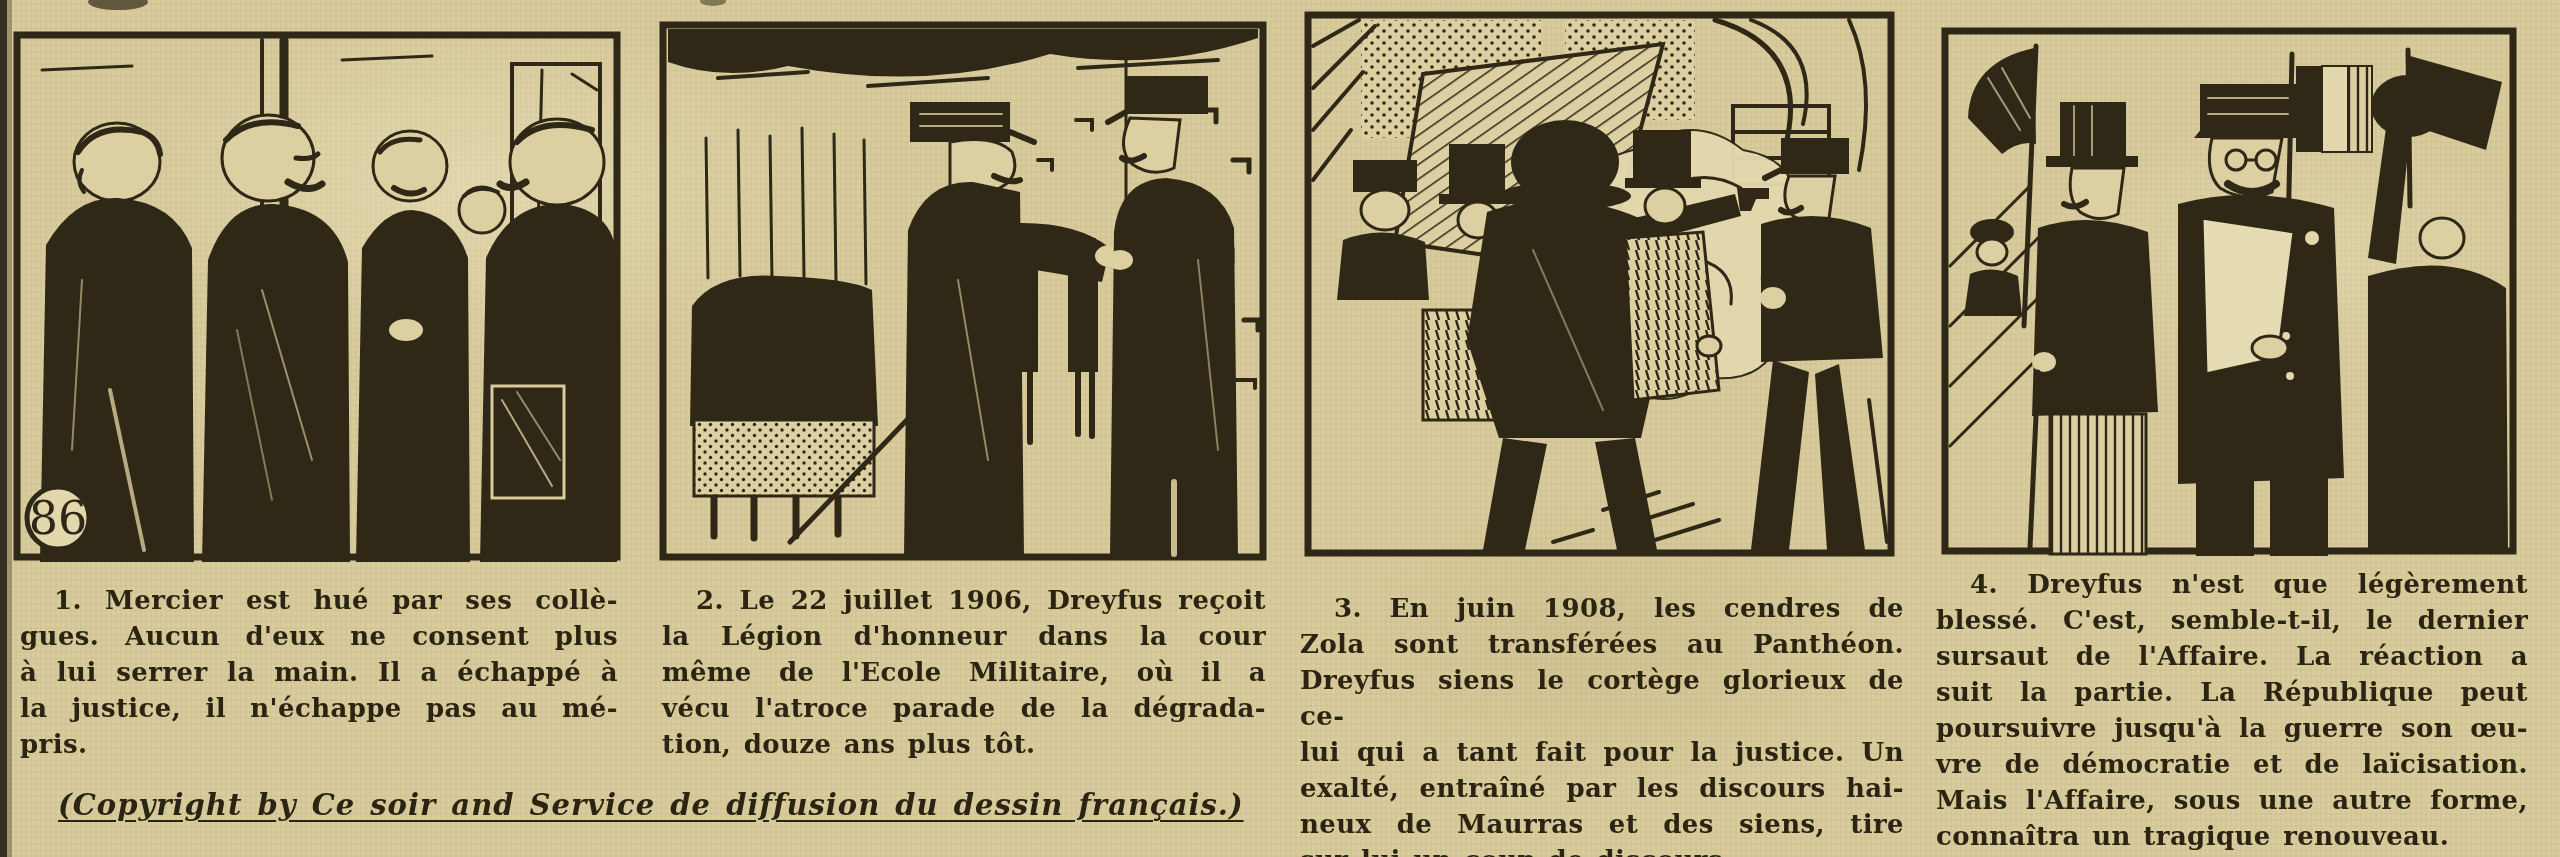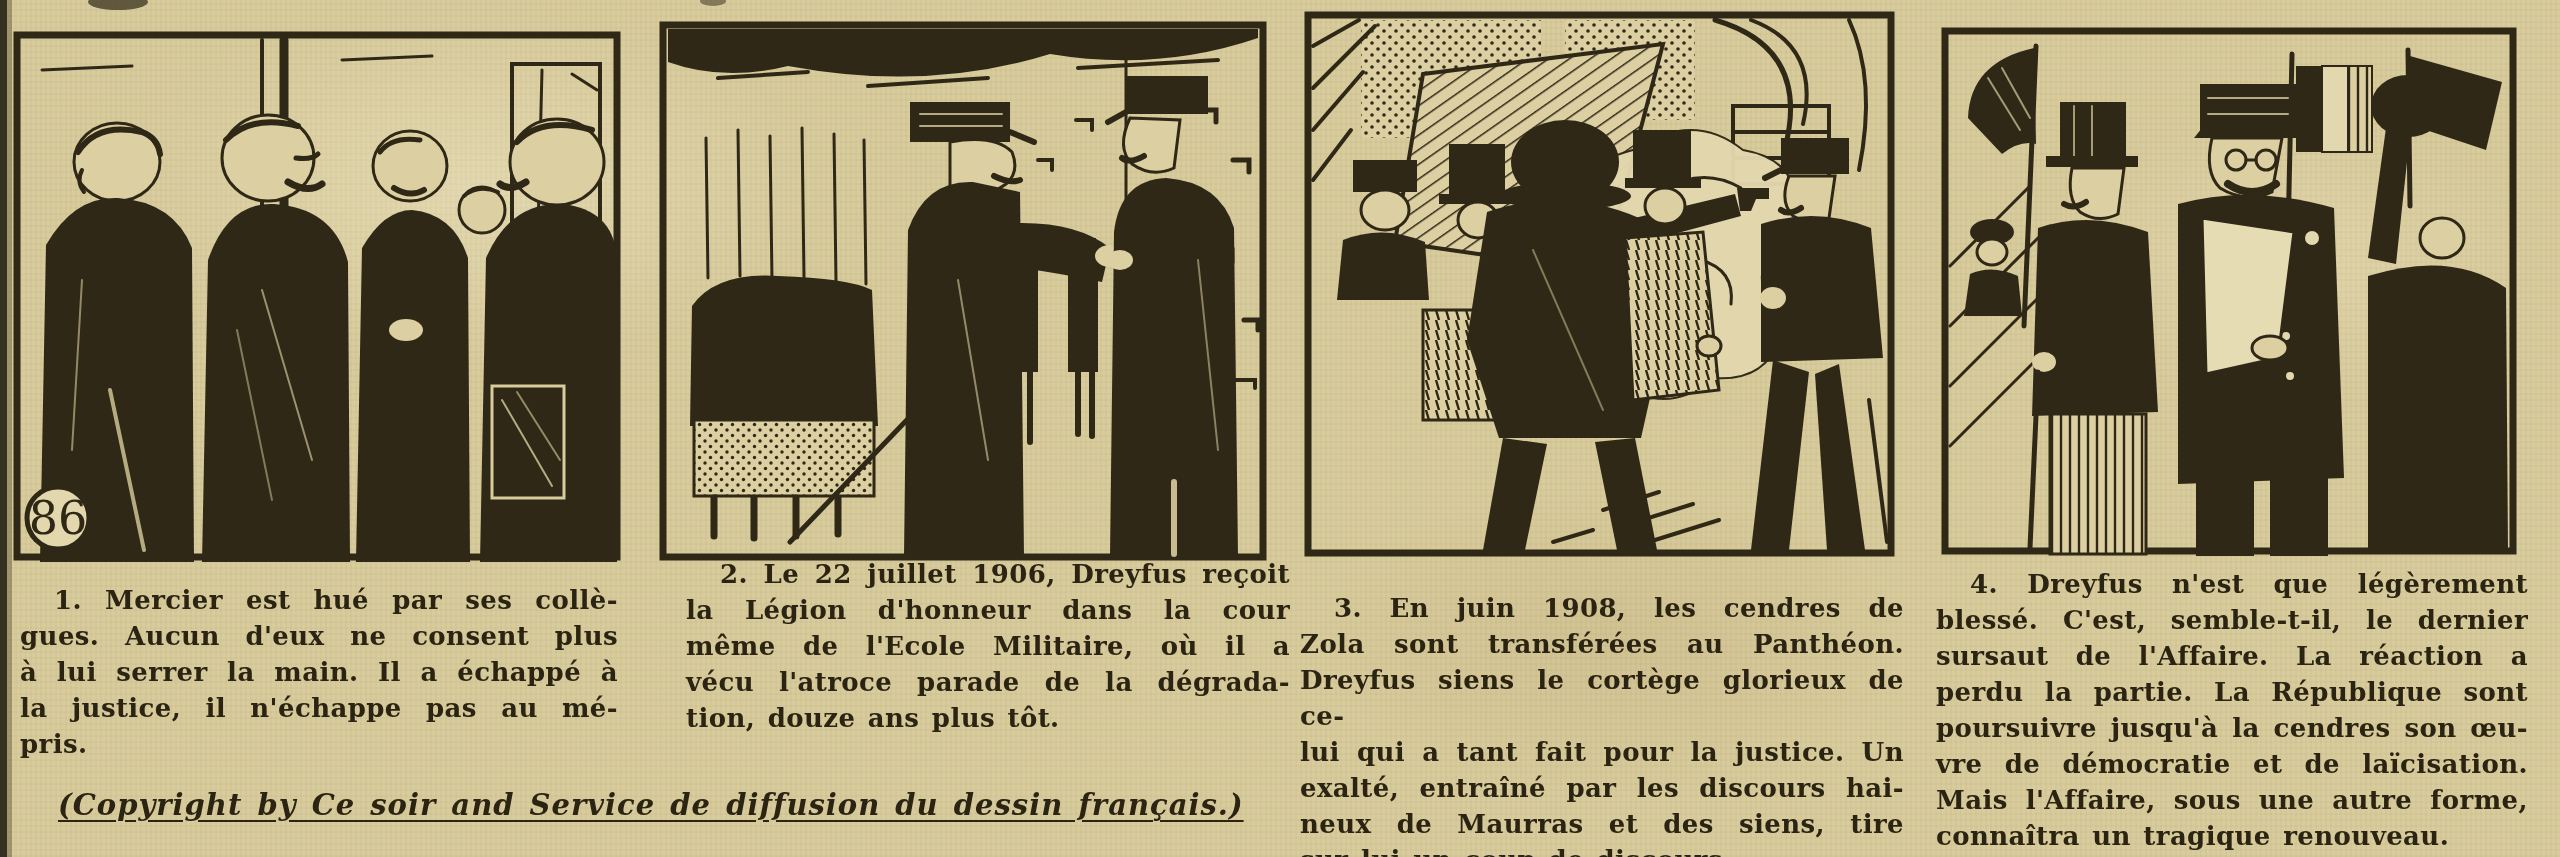--- a/index.html
+++ b/index.html
@@ -370,21 +370,21 @@
   </div>
 
   <div class="caption" style="left:20px;top:582px;width:598px;">
     <div class="cap-line first">1. Mercier est hué par ses collè-</div>
     <div class="cap-line">gues. Aucun d'eux ne consent plus</div>
     <div class="cap-line">à lui serrer la main. Il a échappé à</div>
     <div class="cap-line">la justice, il n'échappe pas au mé-</div>
     <div class="cap-line last">pris.</div>
   </div>
 
-  <div class="caption" style="left:662px;top:556px;width:604px;margin-left:24px;">
+  <div class="caption" style="left:662px;top:582px;width:604px;">
     <div class="cap-line first">2. Le 22 juillet 1906, Dreyfus reçoit</div>
     <div class="cap-line">la Légion d'honneur dans la cour</div>
     <div class="cap-line">même de l'Ecole Militaire, où il a</div>
     <div class="cap-line">vécu l'atroce parade de la dégrada-</div>
     <div class="cap-line last">tion, douze ans plus tôt.</div>
   </div>
 
   <div class="caption" style="left:1300px;top:570px;width:604px;margin-top:20px;">
     <div class="cap-line first">3. En juin 1908, les cendres de</div>
     <div class="cap-line">Zola sont transférées au Panthéon.</div>
@@ -392,22 +392,22 @@
     <div class="cap-line">lui qui a tant fait pour la justice. Un</div>
     <div class="cap-line">exalté, entraîné par les discours hai-</div>
     <div class="cap-line">neux de Maurras et des siens, tire</div>
     <div class="cap-line last">sur lui un coup de discours.</div>
   </div>
 
   <div class="caption" style="left:1936px;top:566px;width:592px;">
     <div class="cap-line first">4. Dreyfus n'est que légèrement</div>
     <div class="cap-line">blessé. C'est, semble-t-il, le dernier</div>
     <div class="cap-line">sursaut de l'Affaire. La réaction a</div>
-    <div class="cap-line">perdu la partie. La République sont</div>
-    <div class="cap-line">poursuivre jusqu'à la cendres son œu-</div>
+    <div class="cap-line">suit la partie. La République peut</div>
+    <div class="cap-line">poursuivre jusqu'à la guerre son œu-</div>
     <div class="cap-line">vre de démocratie et de laïcisation.</div>
     <div class="cap-line">Mais l'Affaire, sous une autre forme,</div>
     <div class="cap-line last">connaîtra un tragique renouveau.</div>
   </div>
 
   <div class="copyright">(Copyright by Ce soir and Service de diffusion du dessin français.)</div>
 
 </div>
 
 </body></html>

